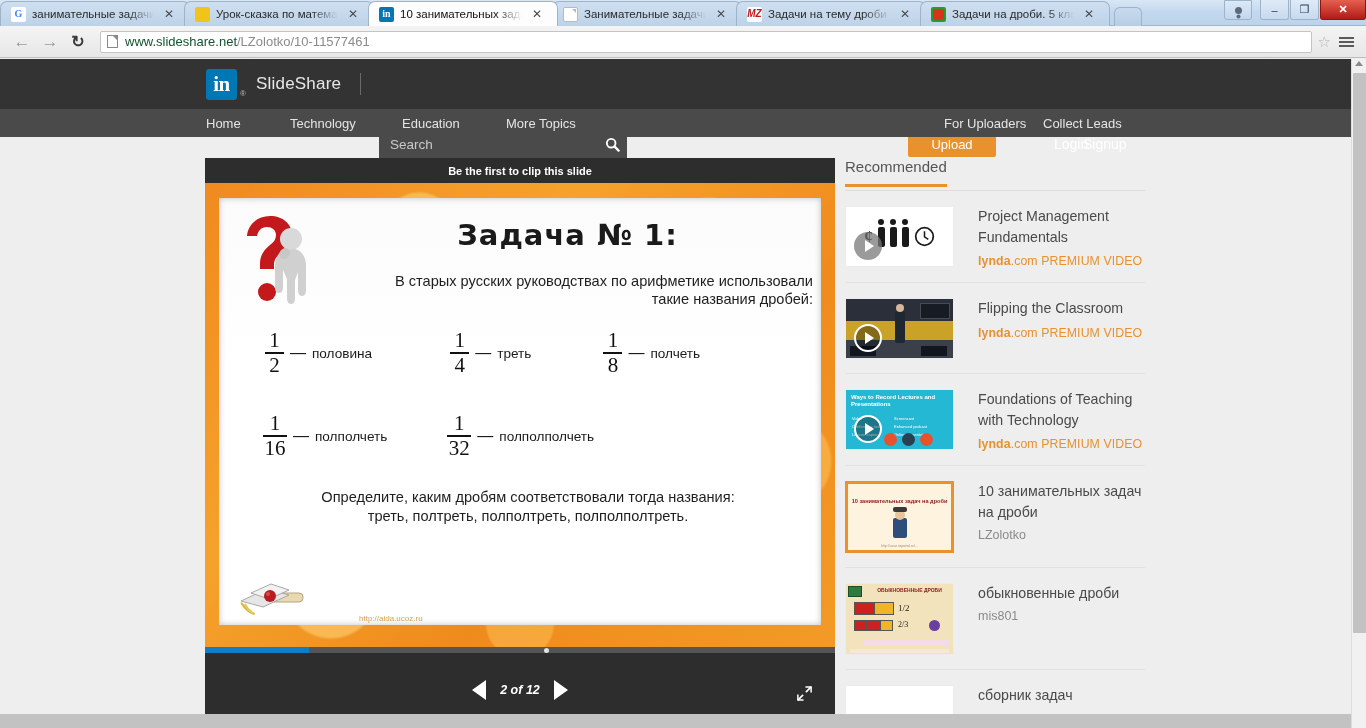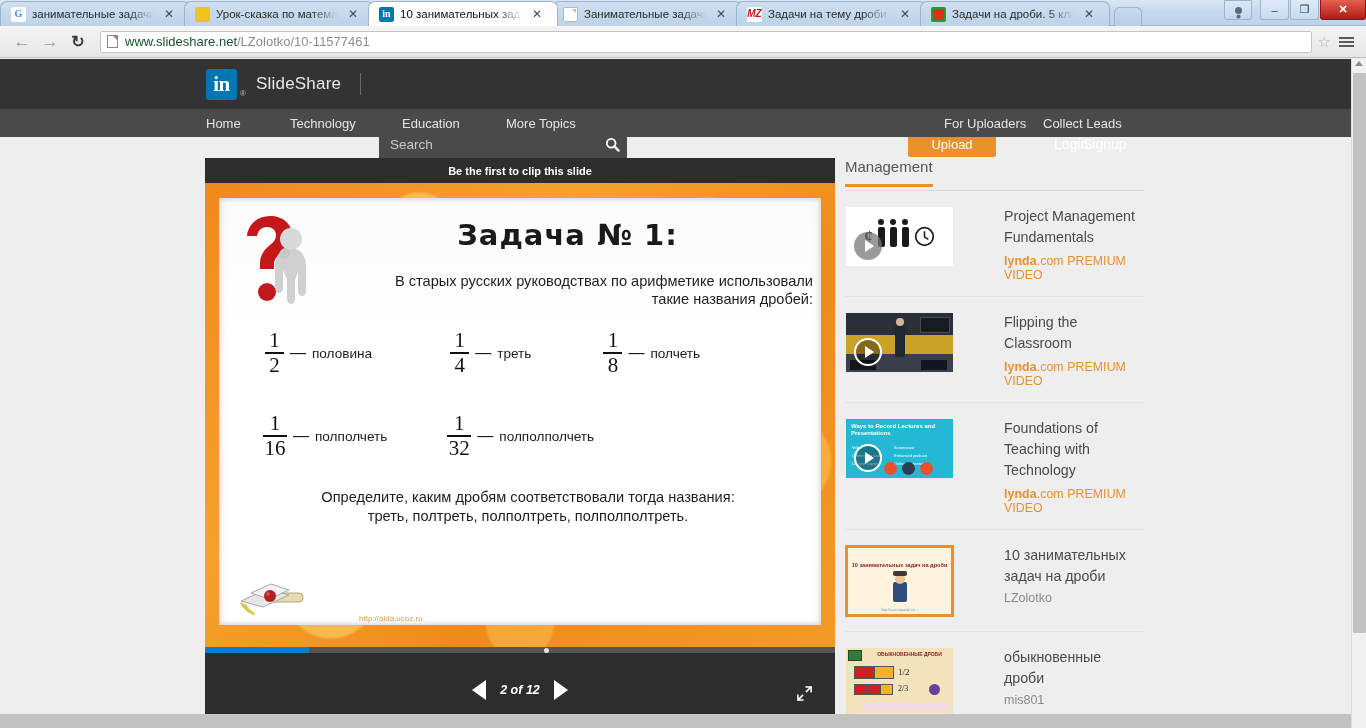--- a/index.html
+++ b/index.html
@@ -252,21 +252,21 @@
   .reco-item:last-child { border-bottom: none; }
   .thumb { width: 109px; height: 61px; flex: 0 0 109px; position: relative; overflow:hidden; background:#fff; border:1px solid #ececec;}
   .thumb.tall { height: 72px; }
   .play-badge {
     position: absolute; left: 8px; bottom: 6px; width: 28px; height: 28px; border-radius: 50%;
     display: flex; align-items: center; justify-content: center;
   }
   .play-badge.gray { background: rgba(120,120,120,.75); }
   .play-badge.outline { background: rgba(0,0,0,.35); border: 2px solid #fff; }
   .play-badge .pt { width:0;height:0;border-top:6px solid transparent;border-bottom:6px solid transparent;border-left:9px solid #fff; margin-left:3px;}
-  .reco-meta { padding-left: 30px; flex: 1; margin-left: 20px; }
+  .reco-meta { padding-left: 24px; flex: 1; }
   .reco-title { font-size: 14.2px; color: #4a4a4a; line-height: 1.45; }
   .reco-sub { font-size: 12.5px; margin-top: 5px; color: #8a8a8a; }
   .lynda { font-size: 12.3px; margin-top: 7px; color: #e8912d; font-weight: bold; letter-spacing:.1px;}
   .lynda .dotcom { font-weight: normal; }
 
   
   .th-pm { background:#fff; display:flex; align-items:center; justify-content:center; gap:5px; }
   .th-pm .person { width:7px; height:20px; background:#1a1a1a; position:relative; border-radius:2px;}
   .th-pm .person:before{content:"";position:absolute;top:-8px;left:0.5px;width:6px;height:6px;border-radius:50%;background:#1a1a1a;}
   .th-class { background: linear-gradient(to bottom,#2a2f3a 0 38%, #c9a227 38% 70%, #3a3f4a 70% 100%); }
@@ -533,21 +533,21 @@
           <path d="M16 2 L10.5 7.5" stroke="#fff" stroke-width="1.8"></path>
           <path d="M8 16H2v-6" stroke="#fff" stroke-width="1.6" fill="none"></path>
           <path d="M2 16 L7.5 10.5" stroke="#fff" stroke-width="1.8"></path>
         </svg>
       </div>
     </div>
   </div>
 
   <div class="reco">
     <div class="reco-tabs">
-      <span class="reco-tab">Management</span>
+      <span class="reco-tab">Recommended</span>
     </div>
 
     <div class="reco-item">
       <div class="thumb th-pm">
         <span style="font-family:'Liberation Serif',serif;font-weight:bold;font-size:17px;">¢</span>
         <span class="person"></span>
           <span class="person"></span>
           <span class="person"></span>
         <svg width="21" height="21" viewBox="0 0 22 22">
             <circle cx="11" cy="11" r="9.2" fill="none" stroke="#1a1a1a" stroke-width="1.8"></circle>

